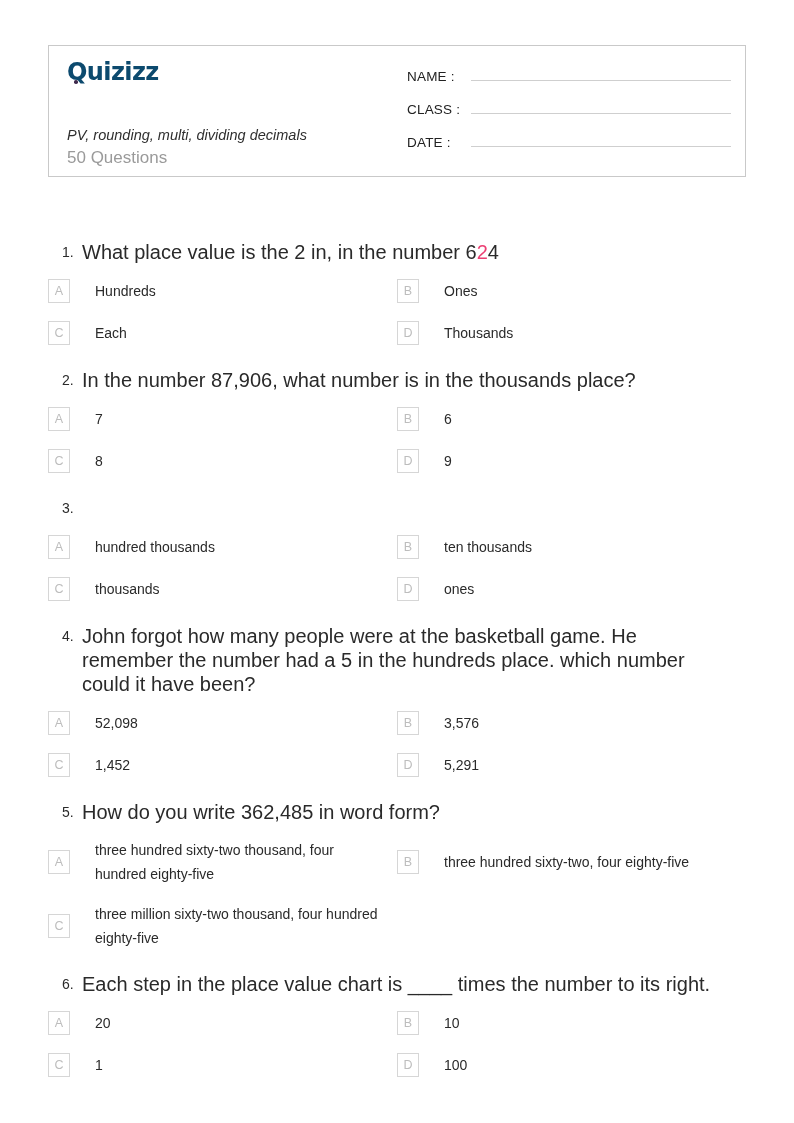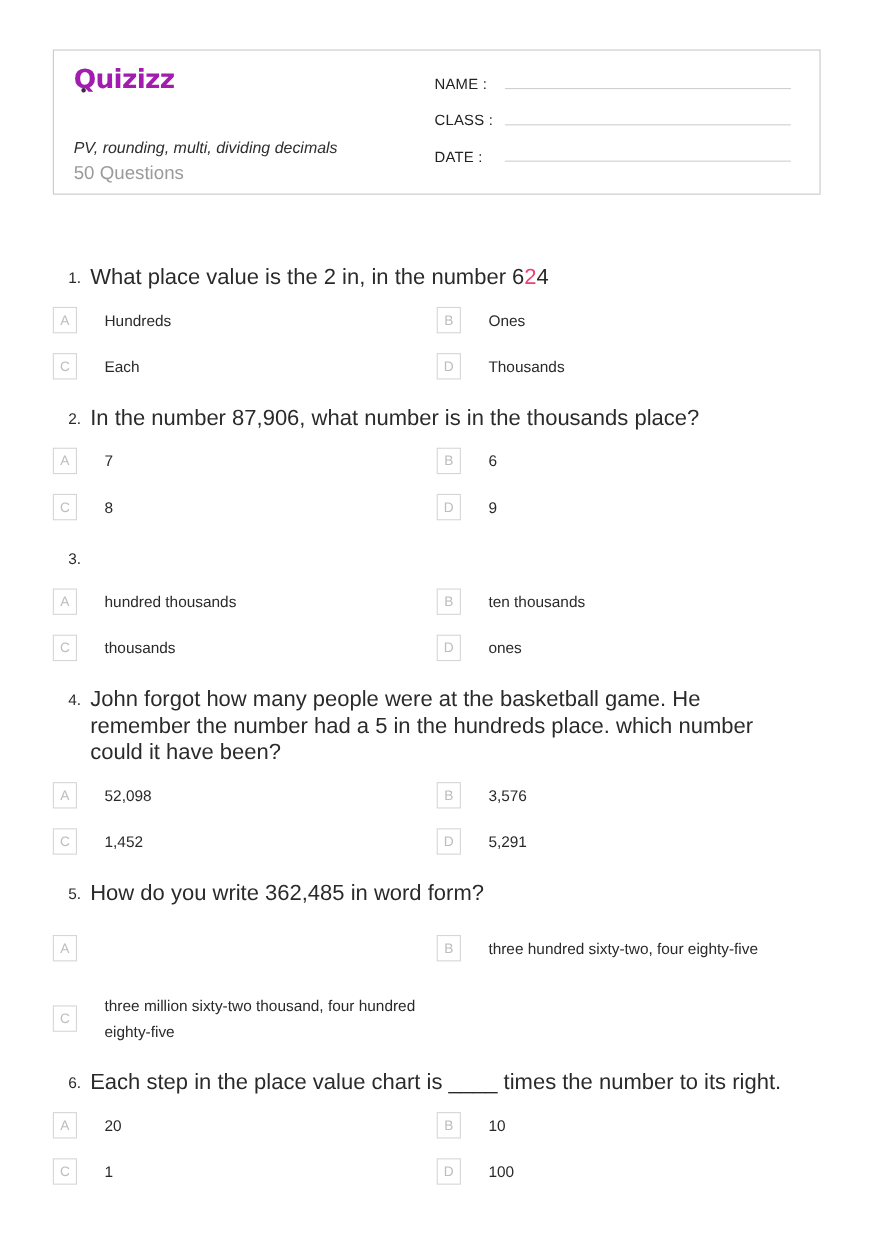--- a/index.html
+++ b/index.html
@@ -34,21 +34,21 @@
     width: 350px;
     height: 100%;
   }
   .logo {
     position: absolute;
     left: 4px;
     top: 14px;
     font-size: 24px;
     font-weight: bold;
     letter-spacing: -0.6px;
-    color: #a21caf;
+    color: #0c4a6e;
     font-family: "DejaVu Sans", sans-serif;
     line-height: 1;
   }
   .logo .q-dot {
     position: absolute;
     left: 7px;
     top: 20px;
     width: 3.5px;
     height: 3.5px;
     border-radius: 50%;
@@ -68,21 +68,21 @@
     position: absolute;
     left: 4px;
     top: 101px;
     font-size: 17px;
     color: #9a9a9a;
     line-height: 1.3;
   }
 
   .header-right {
     position: absolute;
-    right: 12px;
+    right: 0;
     top: 0;
     width: 338px;
     height: 100%;
     padding: 16px 14px 0 0;
   }
   .field-row {
     display: flex;
     align-items: baseline;
     height: 33px;
   }
@@ -300,20 +300,21 @@
       </div>
     </div>
     <div class="question-block">
       <div class="q-head">
         <div class="q-num">5.</div>
         <div class="q-text">How do you write 362,485 in word form?</div>
       </div>
       <div class="options">
         <div class="option tall">
           <div class="opt-box">A</div>
+          <div class="opt-text">three hundred sixty-two thousand, four hundred eighty-five</div>
         </div>
         <div class="option tall">
           <div class="opt-box">B</div>
           <div class="opt-text">three hundred sixty-two, four eighty-five</div>
         </div>
         <div class="option tall">
           <div class="opt-box">C</div>
           <div class="opt-text">three million sixty-two thousand, four hundred eighty-five</div>
         </div>
       </div>

